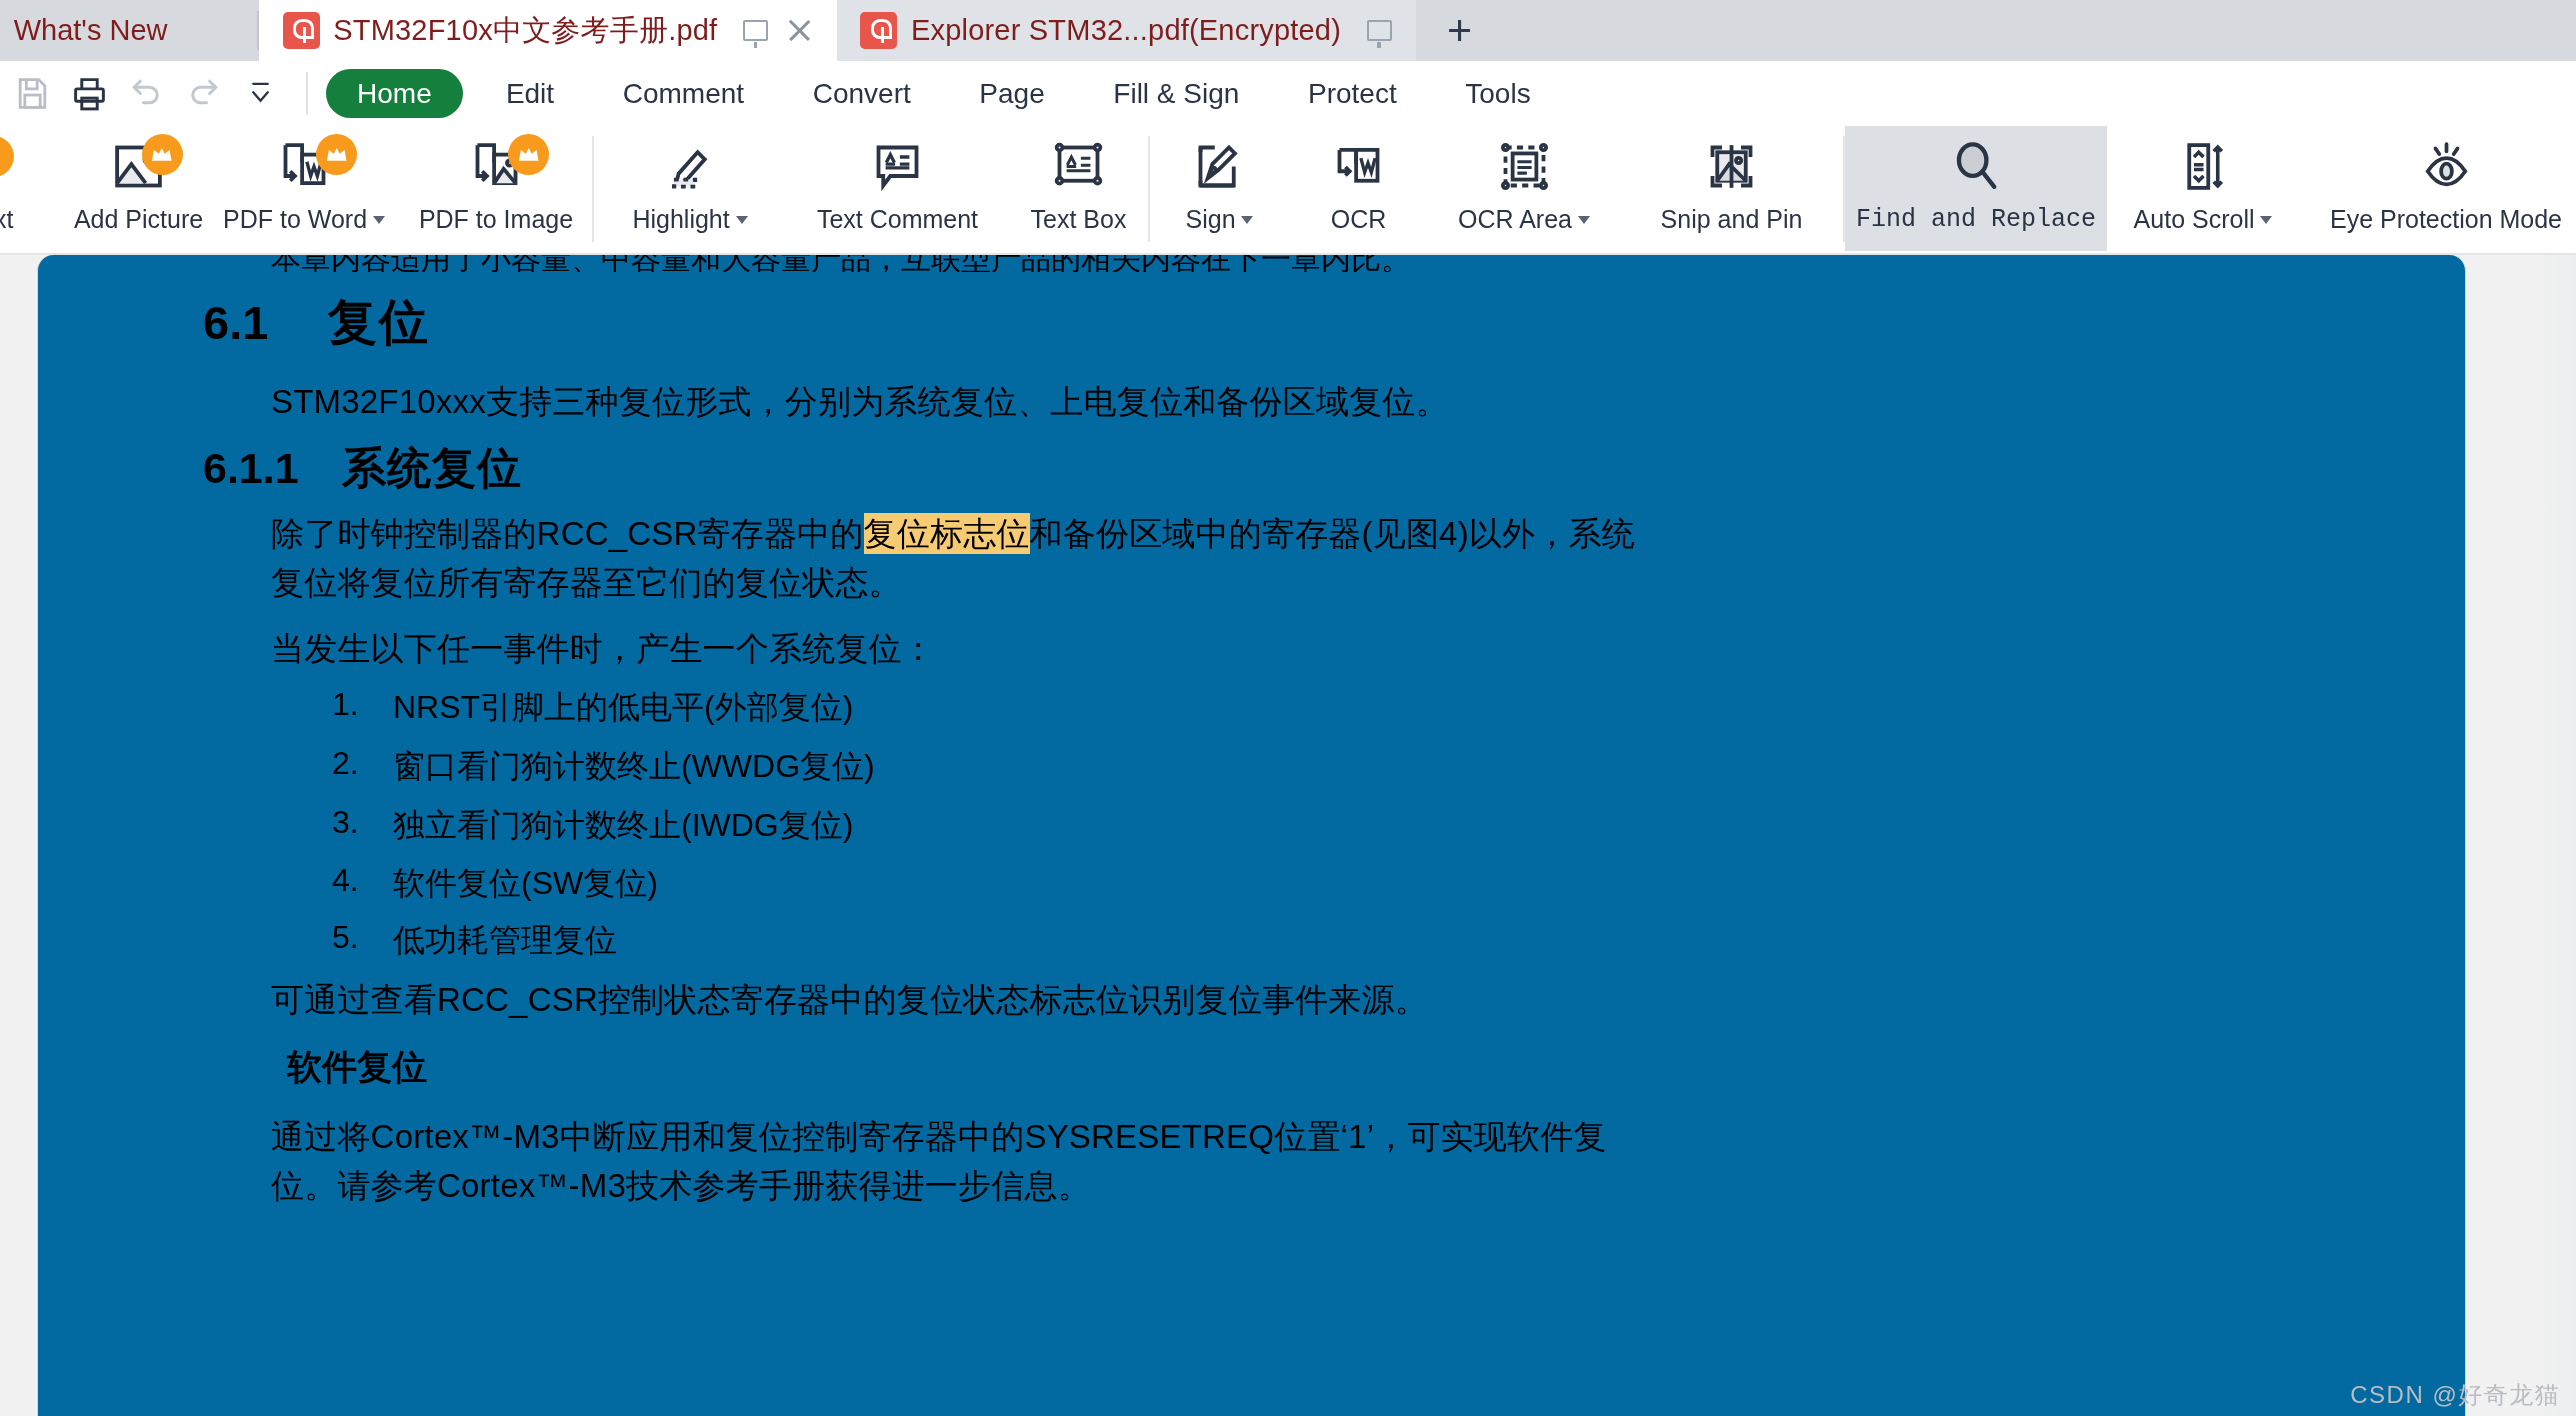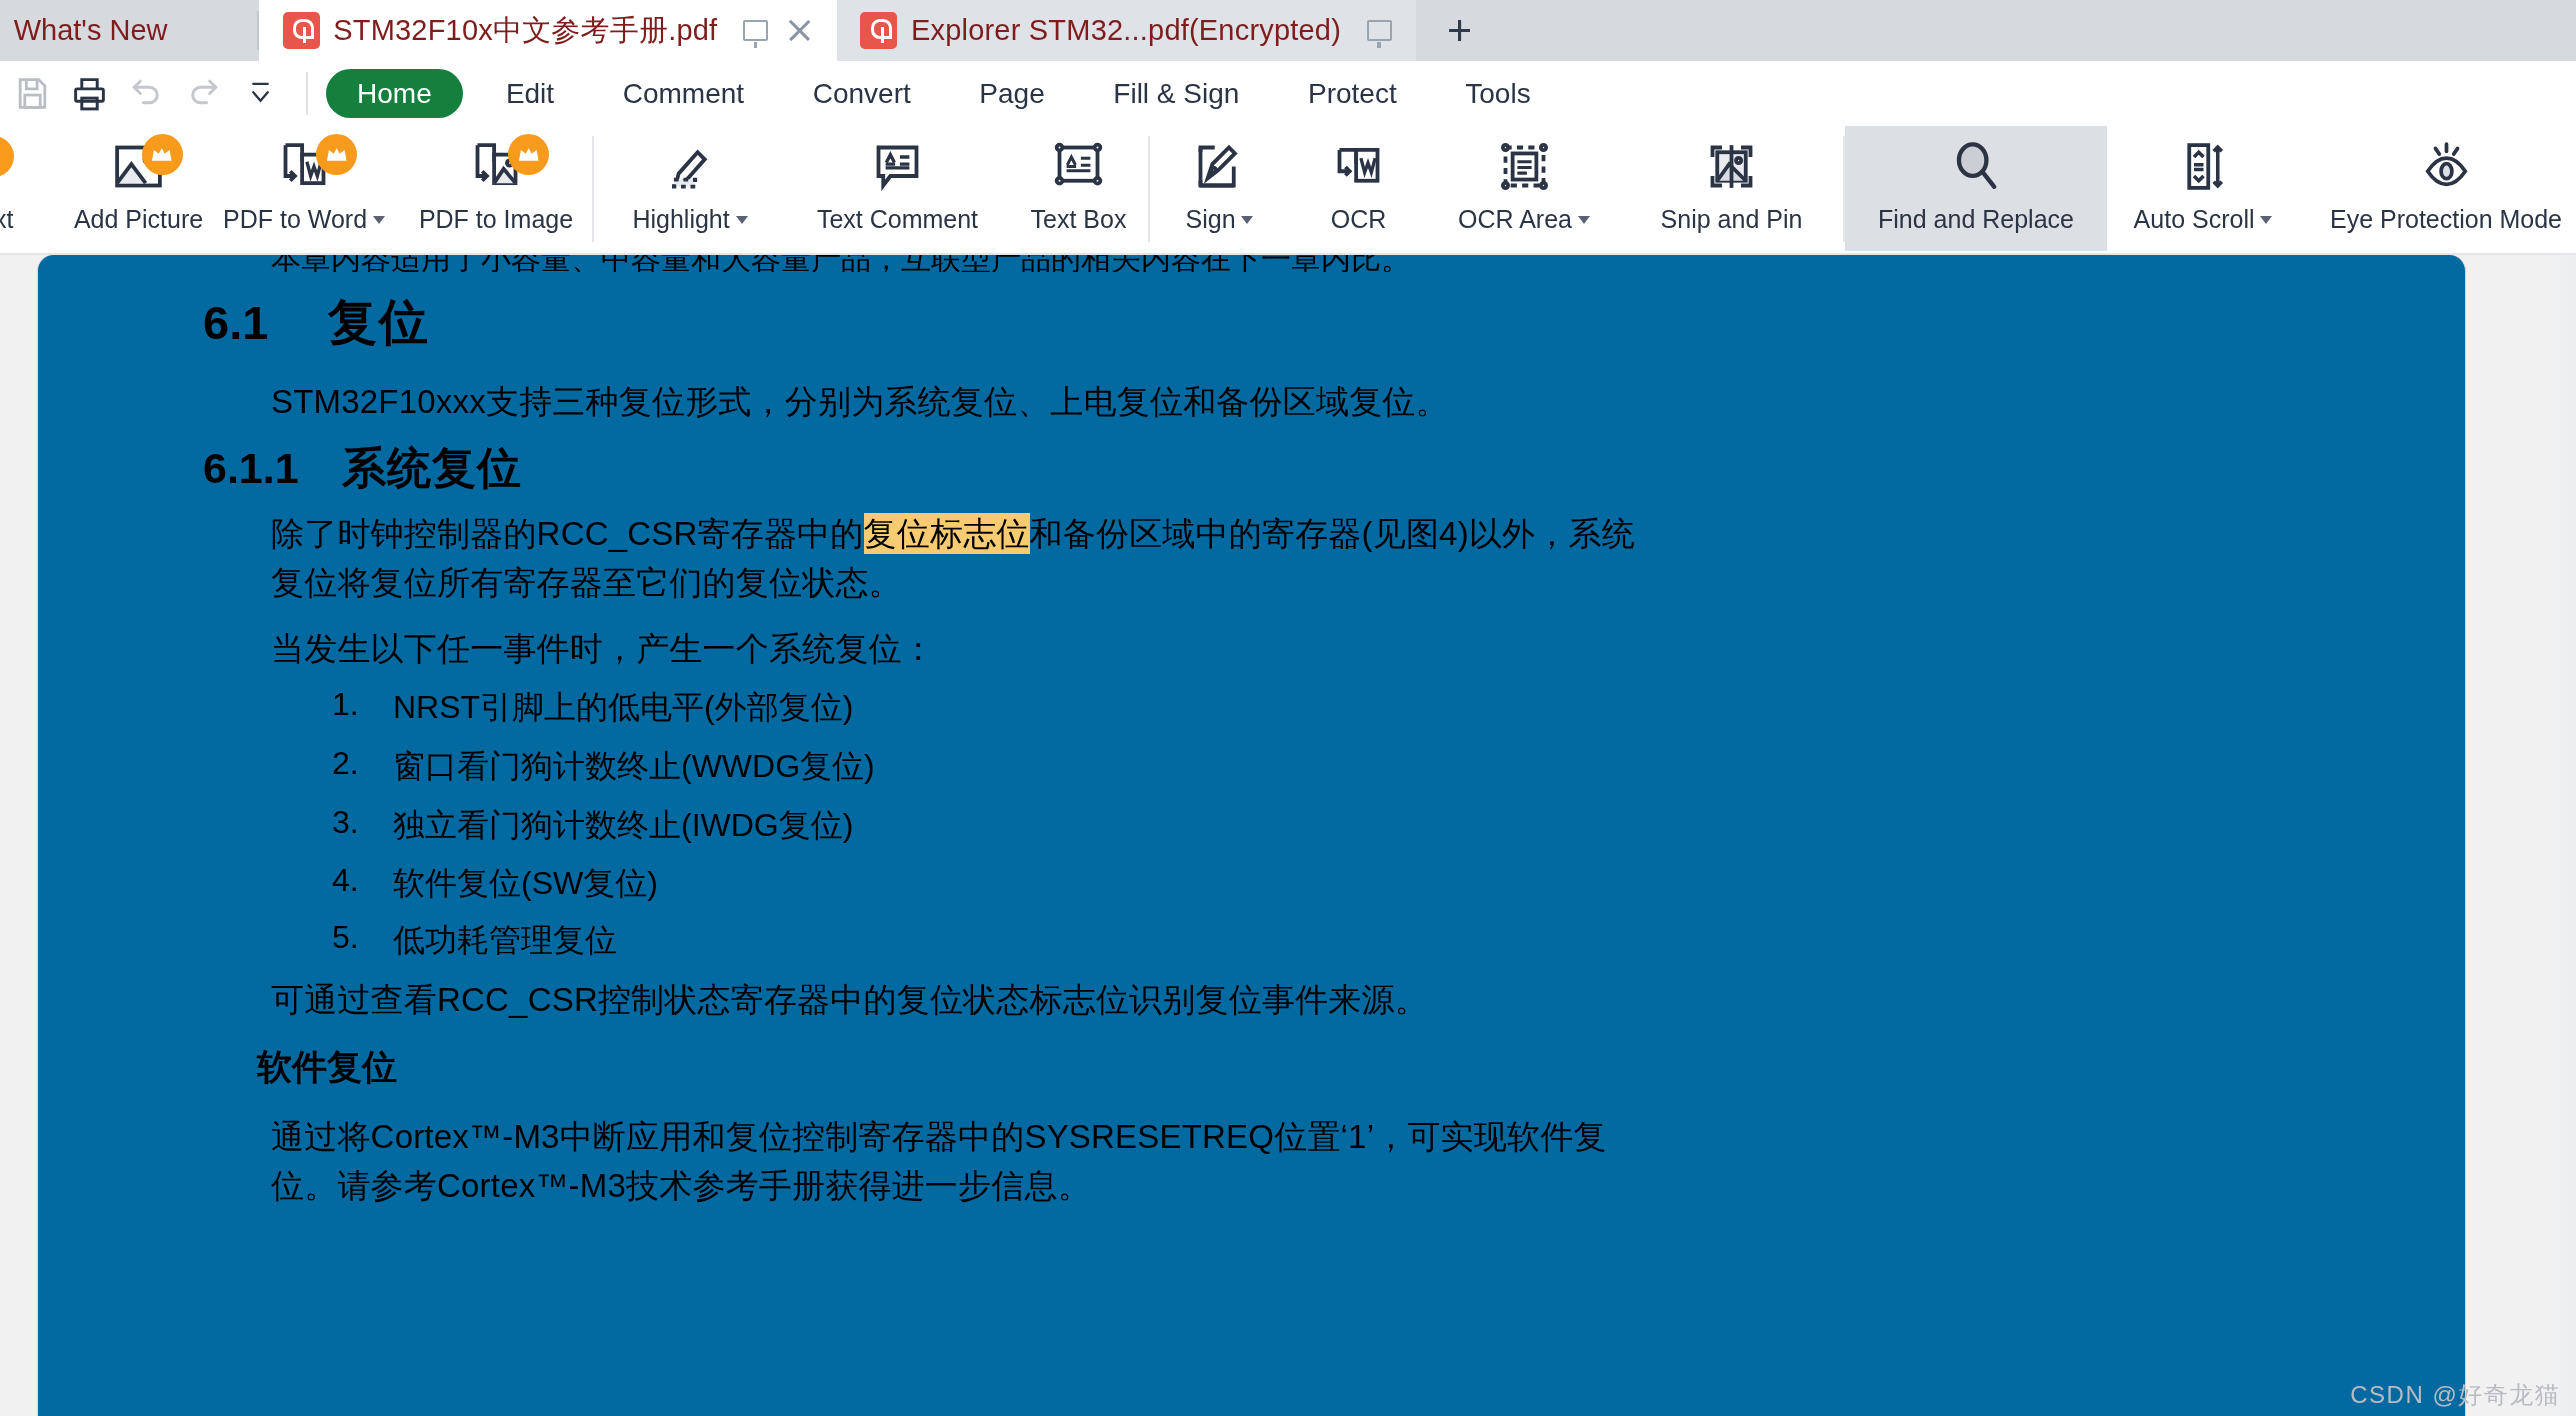--- a/index.html
+++ b/index.html
@@ -151,21 +151,21 @@
     display: flex;
     flex-direction: column;
     align-items: center;
     justify-content: flex-start;
     padding-top: 9.8px;
     position: relative;
     flex: none;
   }
   .rb.wide { width: 192px; }
   .rb.xwide { width: 223px; }
-  .rb.xxwide { width: 262px; }
+  .rb.xxwide { width: 262px; font-family: Liberation Mono, monospace; }
   .rb.sel { background: #dcdfe3; }
   .rb-ico {
     height: 61px; width: 100%;
     display: flex; align-items: center; justify-content: center;
     position: relative;
   }
   .rb-lbl {
     font-size: 25px;
     color: #2b3445;
     margin-top: 7.8px;
@@ -621,21 +621,21 @@
         <span class="n">4.</span>
         <span>软件复位(SW复位)</span>
       </div>
       <div class="li" style="left:294px; top:664px;">
         <span class="n">5.</span>
         <span>低功耗管理复位</span>
       </div>
 
       <div class="para big" style="left:233px; top:723px;">可通过查看RCC_CSR控制状态寄存器中的复位状态标志位识别复位事件来源。</div>
 
-      <div class="sub-h" style="left:219px; top:789px;">软件复位</div>
+      <div class="sub-h" style="left:249px; top:789px;">软件复位</div>
 
       <div class="para big" style="left:233px; top:860px;">通过将Cortex™-M3中断应用和复位控制寄存器中的SYSRESETREQ位置‘1’，可实现软件复</div>
       <div class="para big" style="left:233px; top:909px;">位。请参考Cortex™-M3技术参考手册获得进一步信息。</div>
 
     </div>
   </div>
 
   <div class="scroll-shadow"></div>
 
   <div class="watermark">CSDN @好奇龙猫</div>

